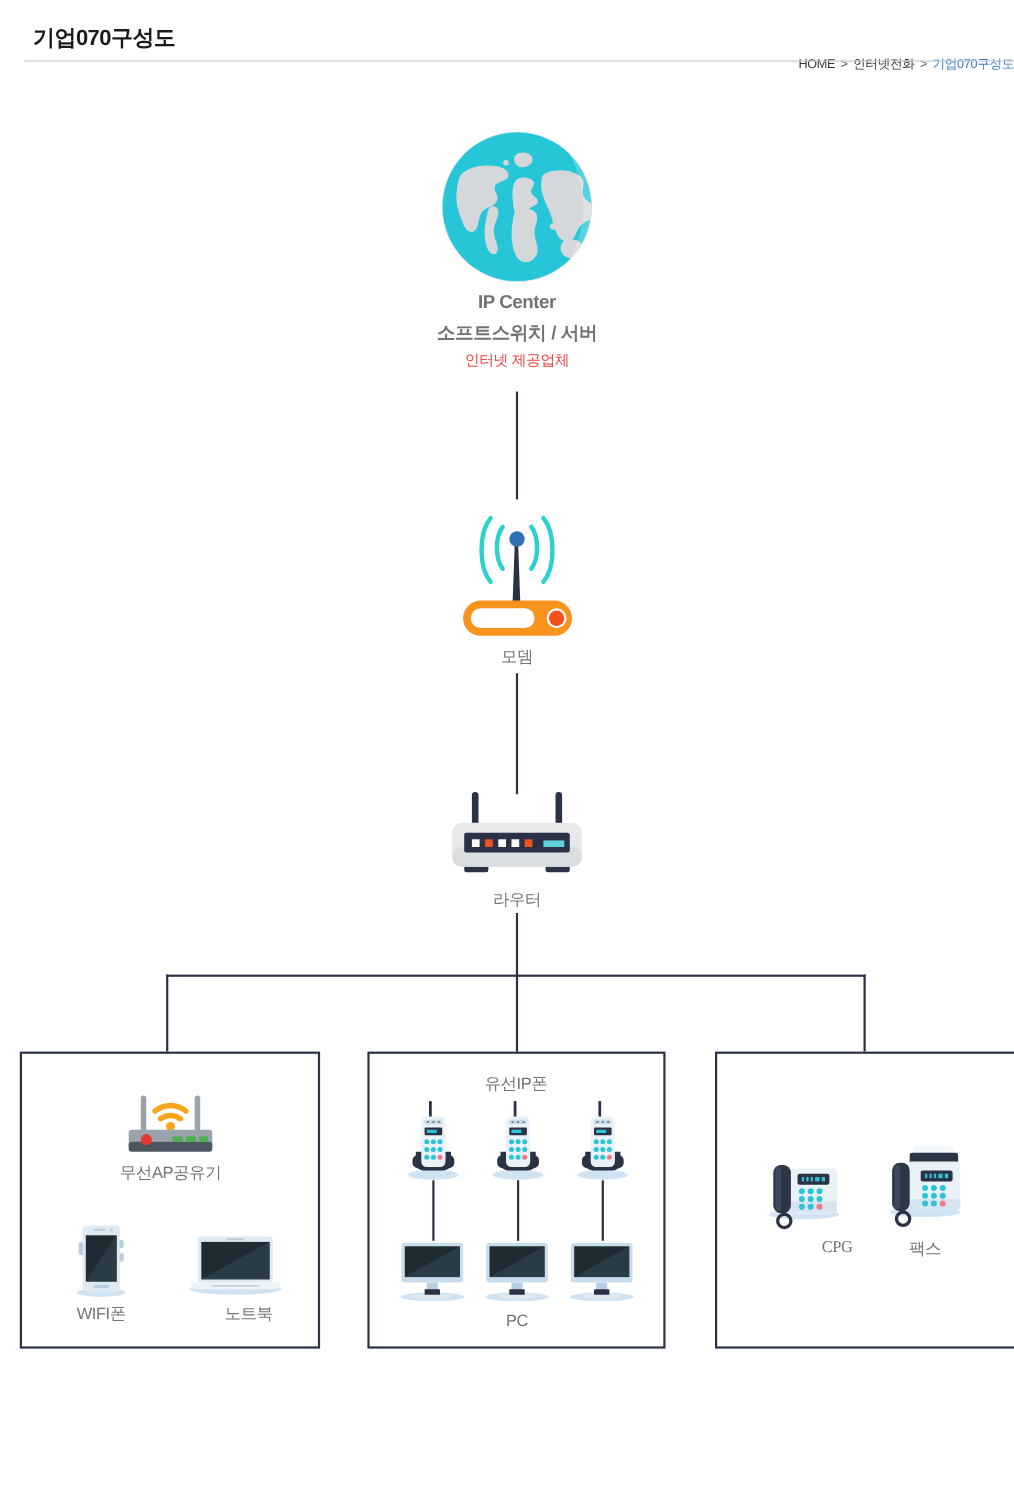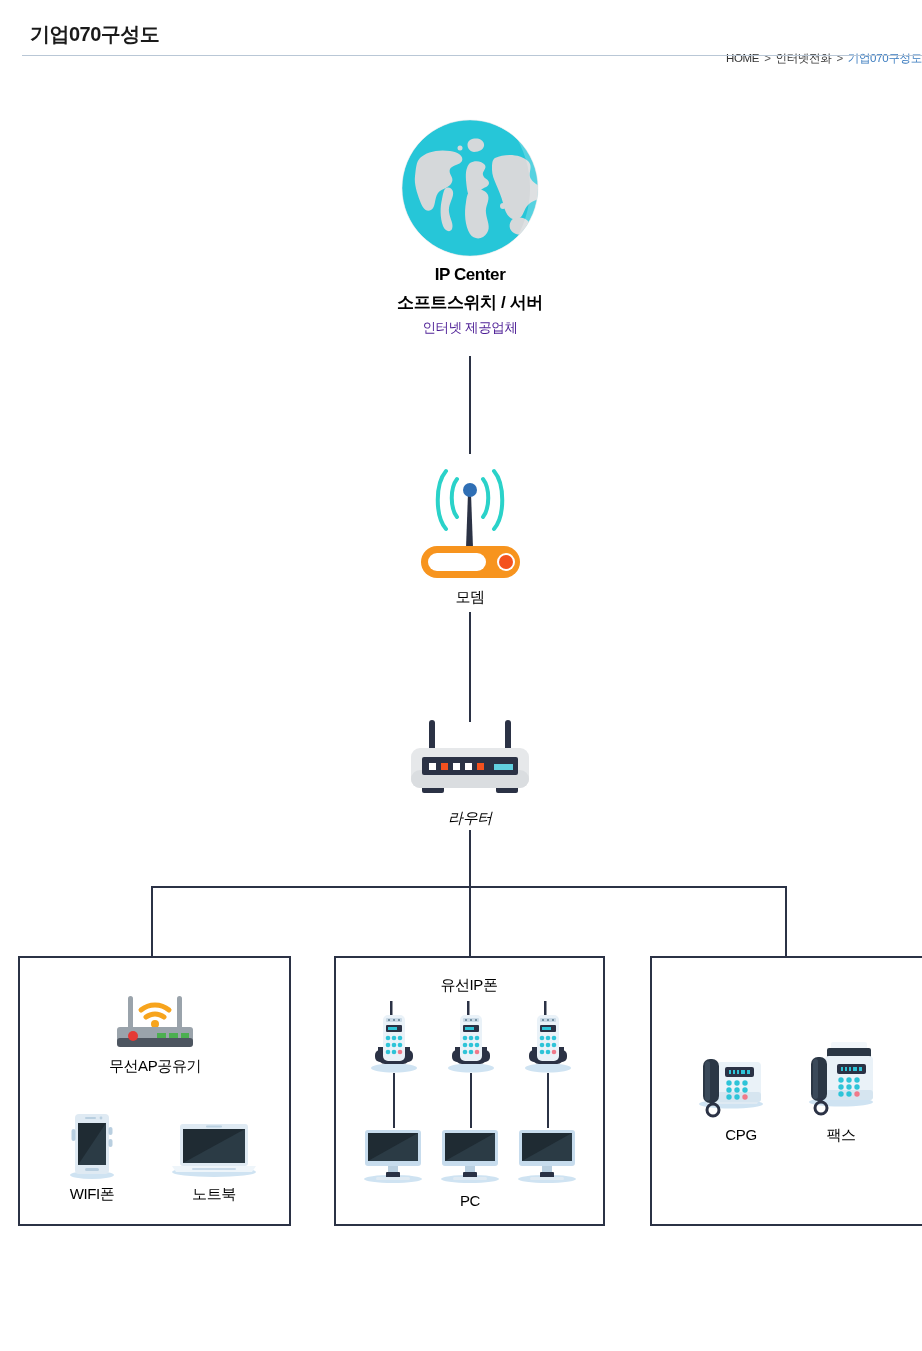--- a/index.html
+++ b/index.html
@@ -34,24 +34,24 @@
   }
 
   
   .line { position:absolute; background:#2b3245; }
   .vline { width:2px; }
   .hline { height:2px; }
 
   
   .node-label {
     position:absolute; text-align:center; white-space:nowrap;
-    color:#000000; font-size:15px; letter-spacing:-0.4px;
+    color:#737373; font-size:15px; letter-spacing:-0.4px;
   }
   .node-label.big { font-size:17px; }
-  .node-label.black { color:#4c1d95; font-size:13.5px; }
+  .node-label.black { color:#ef4444; font-size:13.5px; }
   .node-label.bold { font-weight:bold; }
 
   
   .group-box {
     position:absolute; border:2px solid #2b3245; background:#fff;
   }
 
   
   #globe-wrap { position:absolute; left:400px; top:118px; width:140px; height:140px; }
 
@@ -153,21 +153,21 @@
 
     <rect x="14" y="39" width="96" height="18" rx="2" fill="#2b3245"></rect>
     <rect x="21" y="45" width="7" height="7" fill="#ffffff"></rect>
     <rect x="33" y="45" width="7" height="7" fill="#f4511e"></rect>
     <rect x="45" y="45" width="7" height="7" fill="#ffffff"></rect>
     <rect x="57" y="45" width="7" height="7" fill="#ffffff"></rect>
     <rect x="69" y="45" width="7" height="7" fill="#f4511e"></rect>
     <rect x="86" y="46" width="19" height="6" fill="#61d0e0"></rect>
   </svg>
 </div>
-<div class="node-label" style="left:400px; top:809px; width:140px;font-style:italic;">라우터</div>
+<div class="node-label" style="left:400px; top:809px; width:140px;">라우터</div>
 
 <div class="line vline" style="left:469px; top:830px; height:58px;"></div>
 <div class="line hline" style="left:151px; top:886px; width:636px;"></div>
 <div class="line vline" style="left:151px; top:886px; height:71px;"></div>
 <div class="line vline" style="left:469px; top:886px; height:71px;"></div>
 <div class="line vline" style="left:785px; top:886px; height:71px;"></div>
 
 <div class="group-box" style="left:18px; top:956px; width:273px; height:270px;"></div>
 
 <div class="icon-wrap" style="left:113px; top:996px; width:84px; height:56px;">
@@ -212,21 +212,21 @@
   <svg width="88" height="56" viewBox="0 0 88 56">
     <ellipse cx="44" cy="50" rx="42" ry="5" fill="#cfe3f2"></ellipse>
     <rect x="10" y="2" width="68" height="42" rx="3" fill="#dfeaf3"></rect>
     <rect x="13" y="7" width="62" height="34" fill="#1f2b33"></rect>
     <path d="M13 41 L75 7 L75 41 Z" fill="#2b3b45"></path>
     <rect x="36" y="3.5" width="16" height="2" rx="1" fill="#b9cfe0"></rect>
     <path d="M2 44 H86 L82 50 H6 Z" fill="#eef5fa"></path>
     <rect x="22" y="46" width="44" height="2" rx="1" fill="#c7d9e8"></rect>
   </svg>
 </div>
-<div class="node-label" style="left:164px; top:1185px; width:100px;">노트북</div>
+<div class="node-label" style="left:176px; top:1185px; width:100px;">노트북</div>
 
 <div class="group-box" style="left:334px; top:956px; width:271px; height:270px;"></div>
 <div class="node-label" style="left:399px; top:976px; width:140px;">유선IP폰</div>
 
 <div class="icon-wrap" style="left:369px; top:1001px; width:50px; height:72px;">
   <svg width="50" height="72" viewBox="0 0 50 72">
     <ellipse cx="25" cy="67" rx="23" ry="4.5" fill="#cfe3f2"></ellipse>
     <rect x="21" y="0" width="2.5" height="17" fill="#2b3245"></rect>
     <path d="M9 46 h32 v10 a7 7 0 0 1 -7 7 h-18 a7 7 0 0 1 -7 -7 z" fill="#2b3245"></path>
     <rect x="6" y="49" width="38" height="12" rx="5" fill="#2b3245"></rect>
@@ -378,21 +378,21 @@
     </g>
     <circle cx="50" cy="49" r="2.7" fill="#f07a8a"></circle>
 
     <rect x="8" y="11" width="16" height="44" rx="7" fill="#2b3745"></rect>
     <rect x="10" y="13" width="5" height="40" rx="2.5" fill="#3b4a5a"></rect>
 
     <circle cx="18" cy="62" r="6" fill="none" stroke="#2b3245" stroke-width="3"></circle>
     <path d="M18 52 v5" stroke="#2b3245" stroke-width="3"></path>
   </svg>
 </div>
-<div class="node-label" style="left:691px; top:1126px; width:100px;">CPG</div>
+<div class="node-label" style="left:711px; top:1126px; width:100px;font-family:Liberation Serif, serif;">CPG</div>
 
 <div class="icon-wrap" style="left:805px; top:1040px; width:72px; height:80px;">
   <svg width="72" height="80" viewBox="0 0 72 80">
     <ellipse cx="36" cy="62" rx="32" ry="4.5" fill="#cfe3f2"></ellipse>
 
     <rect x="26" y="2" width="36" height="8" rx="2" fill="#f2f7fb"></rect>
     <rect x="22" y="8" width="44" height="10" rx="2" fill="#2b3745"></rect>
 
     <rect x="20" y="16" width="48" height="44" rx="4" fill="#eaf2f8"></rect>
     <rect x="20" y="50" width="48" height="10" rx="3" fill="#d6e5f0"></rect>

